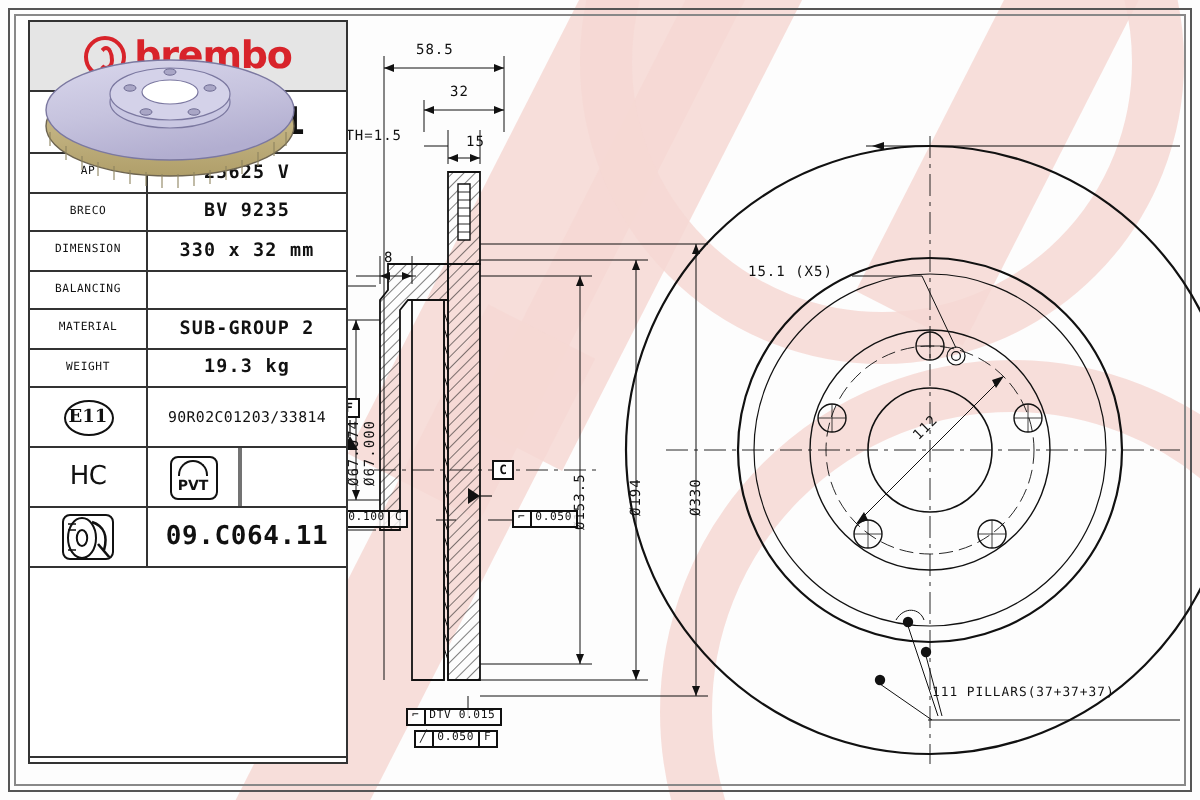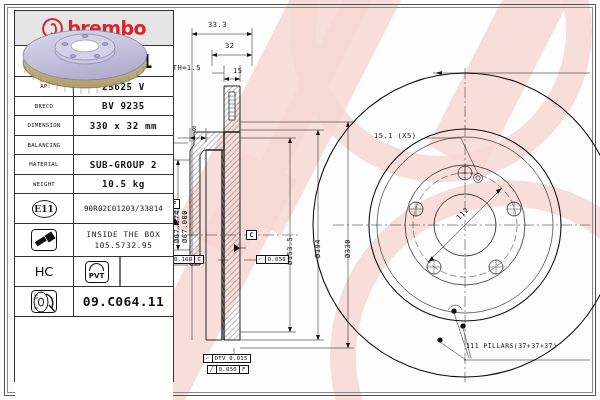--- a/index.html
+++ b/index.html
@@ -222,42 +222,33 @@
     </div>
     <div class="spec-row">
       <div class="spec-key">BALANCING</div>
     </div>
     <div class="spec-row">
       <div class="spec-key">MATERIAL</div>
       <div class="spec-val">SUB-GROUP 2</div>
     </div>
     <div class="spec-row">
       <div class="spec-key">WEIGHT</div>
-      <div class="spec-val">10.5 kg</div>
+      <div class="spec-val">19.3 kg</div>
     </div>
 
     <div class="homo-row">
       <div class="homo-icon">
         <div class="e11">E11</div>
       </div>
       <div class="homo-val">
         <div>90R</div>
         <div>02C01203/33814</div>
       </div>
     </div>
 
-    <div class="box-row">
-      <div class="box-icon">
-        <div class="bolt-glyph"></div>
-      </div>
-      <div class="box-val">
-        <div>INSIDE THE BOX</div>
-        <div>105.5732.95</div>
-      </div>
-    </div>
 
     <div class="hc-row">
       <div class="hc-cell">HC</div>
       <div class="pvt-cell">
         <div class="pvt-glyph">
           <div class="pvt-top"></div>
           <div class="pvt-txt">PVT</div>
         </div>
       </div>
       <div class="hc-blank"></div>
@@ -563,21 +554,21 @@
         <g stroke="#111" stroke-width=".5" fill="none">
           <path d="M276,303 L291,348"></path>
           <path d="M285,318 L293,348"></path>
           <path d="M262,332 L288,350"></path>
           <path d="M270,300 C274,293 282,294 284,300"></path>
           <line x1="286" y1="350" x2="412" y2="350"></line>
         </g>
       </g>
     </svg>
 
-    <div class="dtext" style="left:30px;top:11px;">33.3</div>
+    <div class="dtext" style="left:30px;top:11px;">58.5</div>
     <div class="dtext" style="left:47px;top:32px;">32</div>
     <div class="dtext" style="left:55px;top:57px;">15</div>
     <div class="dtext" style="left:14px;top:115px;">8</div>
     <div class="dtext" style="left:-10px;top:54px;">△TH=1.5</div>
 
     <div class="dtext v" style="left:-20px;top:230px;">Ø163.5</div>
     <div class="dtext v" style="left:-5px;top:233px;">Ø67.074</div>
     <div class="dtext v" style="left:3px;top:233px;">Ø67.000</div>
     <div class="dtext v" style="left:108px;top:255px;">Ø153.5</div>
     <div class="dtext v" style="left:136px;top:248px;">Ø194</div>

